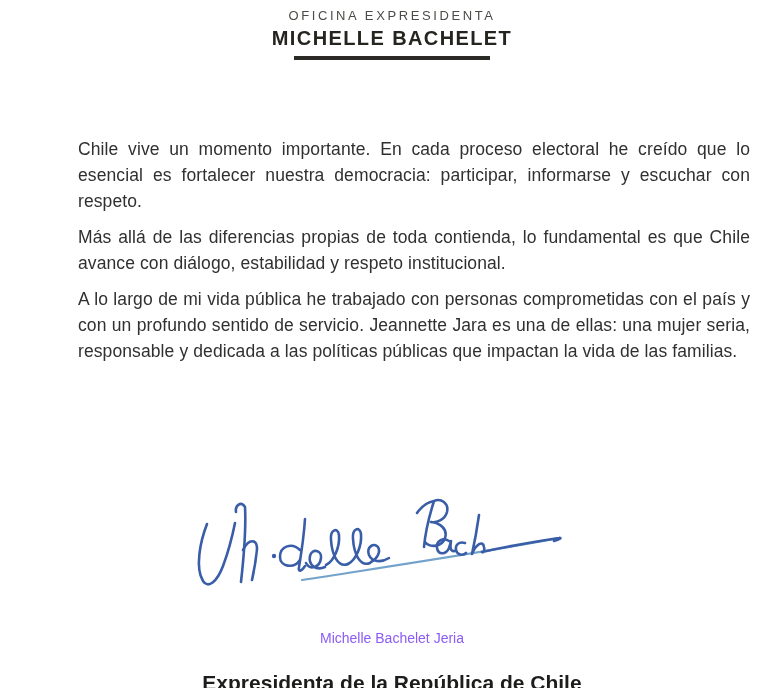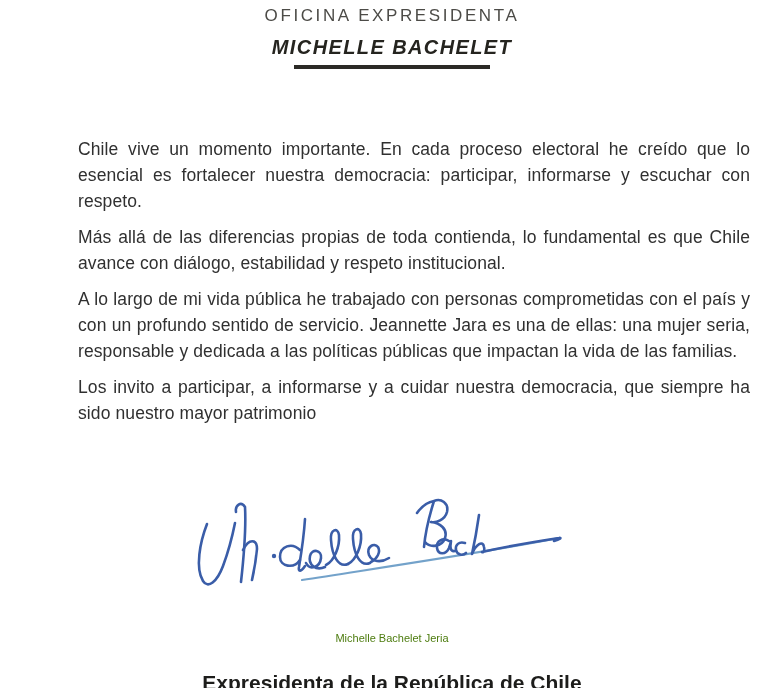--- a/index.html
+++ b/index.html
@@ -18,34 +18,33 @@
 
   
   .letterhead {
     position: absolute;
     top: 6px;
     left: 0;
     right: 0;
     text-align: center;
   }
   .office-line {
-    font-size: 17px;
+    font-size: 13px;
     font-weight: 400;
     letter-spacing: 2.6px;
     color: #4c4b47;
     line-height: 19px;
   }
   .name-line {
-    margin-top: 11px;
+    margin-top: 2px;
     font-size: 20px;
     font-weight: 700;
     letter-spacing: 1.4px;
     color: #25241f;
     line-height: 23px;
-    font-style: italic;
   }
   .letterhead-bar {
     width: 196px;
     height: 4px;
     background: #2b2a26;
     margin: 6px auto 0 auto;
   }
 
   
   .letter-body {
@@ -90,23 +89,23 @@
 
   
   .footer {
     position: absolute;
     top: 628px;
     left: 0;
     right: 0;
     text-align: center;
   }
   .footer-name {
-    font-size: 11px;
+    font-size: 14px;
     font-weight: 400;
-    color: #4d7c0f;
+    color: #8b5cf6;
     line-height: 21px;
     text-align: center;
   }
   .footer-title {
     margin-top: 22px;
     font-size: 21px;
     font-weight: 700;
     color: #1d1d1b;
     line-height: 23px;
   }
@@ -119,21 +118,20 @@
   <div class="letterhead">
     <div class="office-line">OFICINA EXPRESIDENTA</div>
     <div class="name-line">MICHELLE BACHELET</div>
     <div class="letterhead-bar"></div>
   </div>
 
   <div class="letter-body">
     <p>Chile vive un momento importante. En cada proceso electoral he creído que lo esencial es fortalecer nuestra democracia: participar, informarse y escuchar con respeto.</p>
     <p>Más allá de las diferencias propias de toda contienda, lo fundamental es que Chile avance con diálogo, estabilidad y respeto institucional.</p>
     <p>A lo largo de mi vida pública he trabajado con personas comprometidas con el país y con un profundo sentido de servicio. Jeannette Jara es una de ellas: una mujer seria, responsable y dedicada a las políticas públicas que impactan la vida de las familias.</p>
-    <p>Los invito a participar, a informarse y a cuidar nuestra democracia, que siempre ha sido nuestro mayor patrimonio</p>
   </div>
 
   <div class="signature-wrap">
     <svg width="395" height="132" viewBox="0 0 395 132" xmlns="http://www.w3.org/2000/svg" aria-hidden="true">
 
       <path class="sig-underline" d="M114,101 C190,89 300,73 371,59"></path>
       <g>
 
         <path class="sig-ink" d="M19,45 C12,63 7,89 15,102 C20,110 29,103 35,87 C41,71 45,54 47,44"></path>
 

